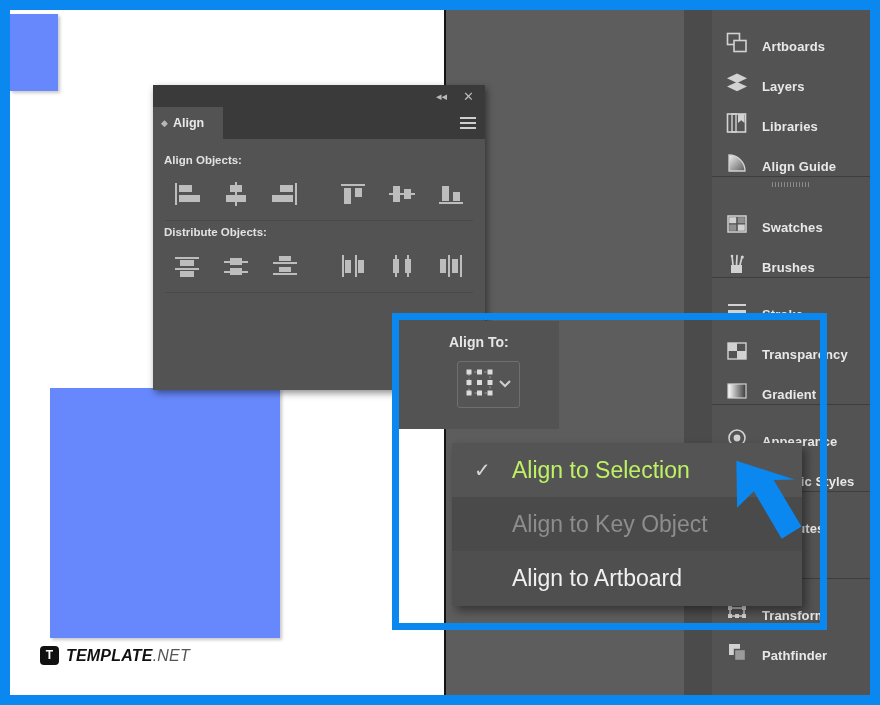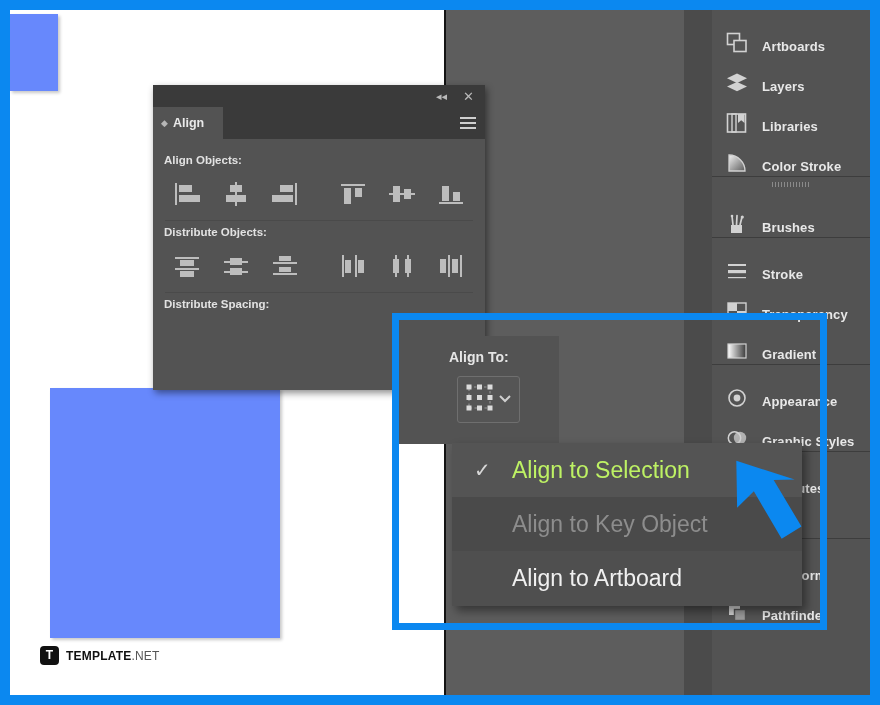--- a/index.html
+++ b/index.html
@@ -32,21 +32,21 @@
   .blue-rect.small { left:10px; top:14px; width:48px; height:77px; }
   .blue-rect.big   { left:50px; top:388px; width:230px; height:250px; }
 
   
   .watermark { position:absolute; left:40px; top:646px; display:flex; align-items:center; gap:7px; z-index:40; }
   .wm-badge {
     width:19px; height:19px; background:#111; border-radius:4px;
     color:#fff; font-size:12px; font-weight:bold; line-height:19px;
     text-align:center; font-family:"Liberation Sans", sans-serif;
   }
-  .wm-text { font-size:12px; letter-spacing:.2px; color:#111; font-weight:bold; }
+  .wm-text { font-size:16px; letter-spacing:.2px; color:#111; font-weight:bold;font-style:italic; }
   .wm-text .net { font-weight:normal; color:#555; }
 
   
   .dock {
     position:absolute; left:712px; top:10px; width:158px; height:685px;
     background:#535353; z-index:20;
   }
   .dock-divider { height:1px; background:#3d3d3d; margin:0; }
   .dock-grip { height:14px; display:flex; align-items:center; justify-content:center; }
   .dock-grip span {
@@ -102,21 +102,21 @@
   .ap-input-val { flex:1; font-size:11.5px; color:#9a9a9a; padding-left:7px; }
 
   
   .hl-box {
     position:absolute; left:392px; top:313px; width:435px; height:317px;
     border:7px solid #0b88f0; z-index:35; pointer-events:none;
   }
 
   
   .alignto {
-    position:absolute; left:399px; top:336px; width:160px; height:108px;
+    position:absolute; left:399px; top:321px; width:160px; height:108px;
     background:#535353; z-index:36;
   }
   .alignto-label { font-size:14px; color:#e6e6e6; font-weight:bold; padding:13px 0 0 50px; }
   .alignto-btn {
     margin:11px 0 0 58px; width:63px; height:47px;
     background:#555; border:1px solid #6f6f6f; border-radius:3px;
     display:flex; align-items:center; justify-content:center; gap:2px; cursor:pointer;
   }
 
   .dropdown {
@@ -186,28 +186,40 @@
             <svg width="22" height="22" viewBox="0 0 22 22">
               <defs>
                 <linearGradient id="cg" x1="0" y1="0" x2="1" y2="1">
                   <stop offset="0" stop-color="#f2f2f2"></stop>
                   <stop offset="1" stop-color="#5a5a5a"></stop>
                 </linearGradient>
               </defs>
               <path d="M3 19 L3 3 A16 16 0 0 1 19 19 Z" fill="url(#cg)" stroke="#d2d2d2" stroke-width="1.3"></path>
             </svg>
           </span>
-          <span class="lbl">Color Stroke</span>
+          <span class="lbl">Align Guide</span>
         </div>
       </div>
       <div class="dock-divider"></div>
       <div class="dock-grip">
         <span></span>
       </div>
       <div class="dock-sec">
+        <div class="dock-item">
+          <span class="ico">
+            <svg width="22" height="22" viewBox="0 0 22 22">
+              <rect x="2" y="3" width="18" height="16" fill="none" stroke="#d2d2d2" stroke-width="1.5"></rect>
+              <rect x="3.2" y="4.2" width="7" height="6" fill="#d2d2d2"></rect>
+              <rect x="11.8" y="11.5" width="7" height="6.3" fill="#d2d2d2"></rect>
+              <rect x="3.2" y="11.5" width="7" height="6.3" fill="#8f8f8f"></rect>
+              <rect x="11.8" y="4.2" width="7" height="6" fill="#8f8f8f"></rect>
+            </svg>
+          </span>
+          <span class="lbl">Swatches</span>
+        </div>
         <div class="dock-item">
           <span class="ico">
             <svg width="22" height="22" viewBox="0 0 22 22">
               <rect x="5" y="12" width="11" height="8" fill="#d2d2d2"></rect>
               <path d="M7 12 L6 3 M10.5 12 L11 2.5 M14 12 L16 4" stroke="#d2d2d2" stroke-width="1.7" fill="none" stroke-linecap="round"></path>
               <circle cx="16.3" cy="4" r="1.6" fill="#d2d2d2"></circle>
               <circle cx="6" cy="3" r="1.3" fill="#d2d2d2"></circle>
             </svg>
           </span>
           <span class="lbl">Brushes</span>
@@ -438,21 +450,20 @@
               <rect x="4" y="6" width="6" height="14" fill="#bdbdbd"></rect>
               <rect x="12" y="2" width="2" height="22" fill="#bdbdbd"></rect>
               <rect x="16" y="6" width="6" height="14" fill="#bdbdbd"></rect>
               <rect x="24" y="2" width="2" height="22" fill="#bdbdbd"></rect>
             </svg>
         </div>
       </div>
 
       <div class="ap-hr"></div>
 
-      <div class="ap-section-label">Distribute Spacing:</div>
     </div>
   </div>
 
   <div class="alignto">
     <div class="alignto-label">Align To:</div>
     <div class="alignto-btn">
       <span>
         <svg width="31" height="31" viewBox="0 0 31 31">
           <g stroke="#9a9a9a" stroke-width="1" stroke-dasharray="2.5 2.5" fill="none">
             <rect x="5" y="5" width="21" height="21"></rect>

